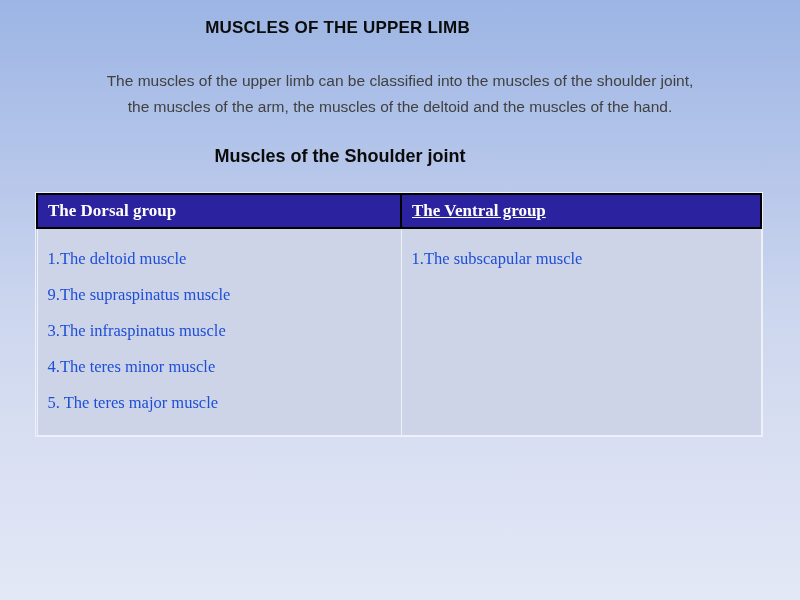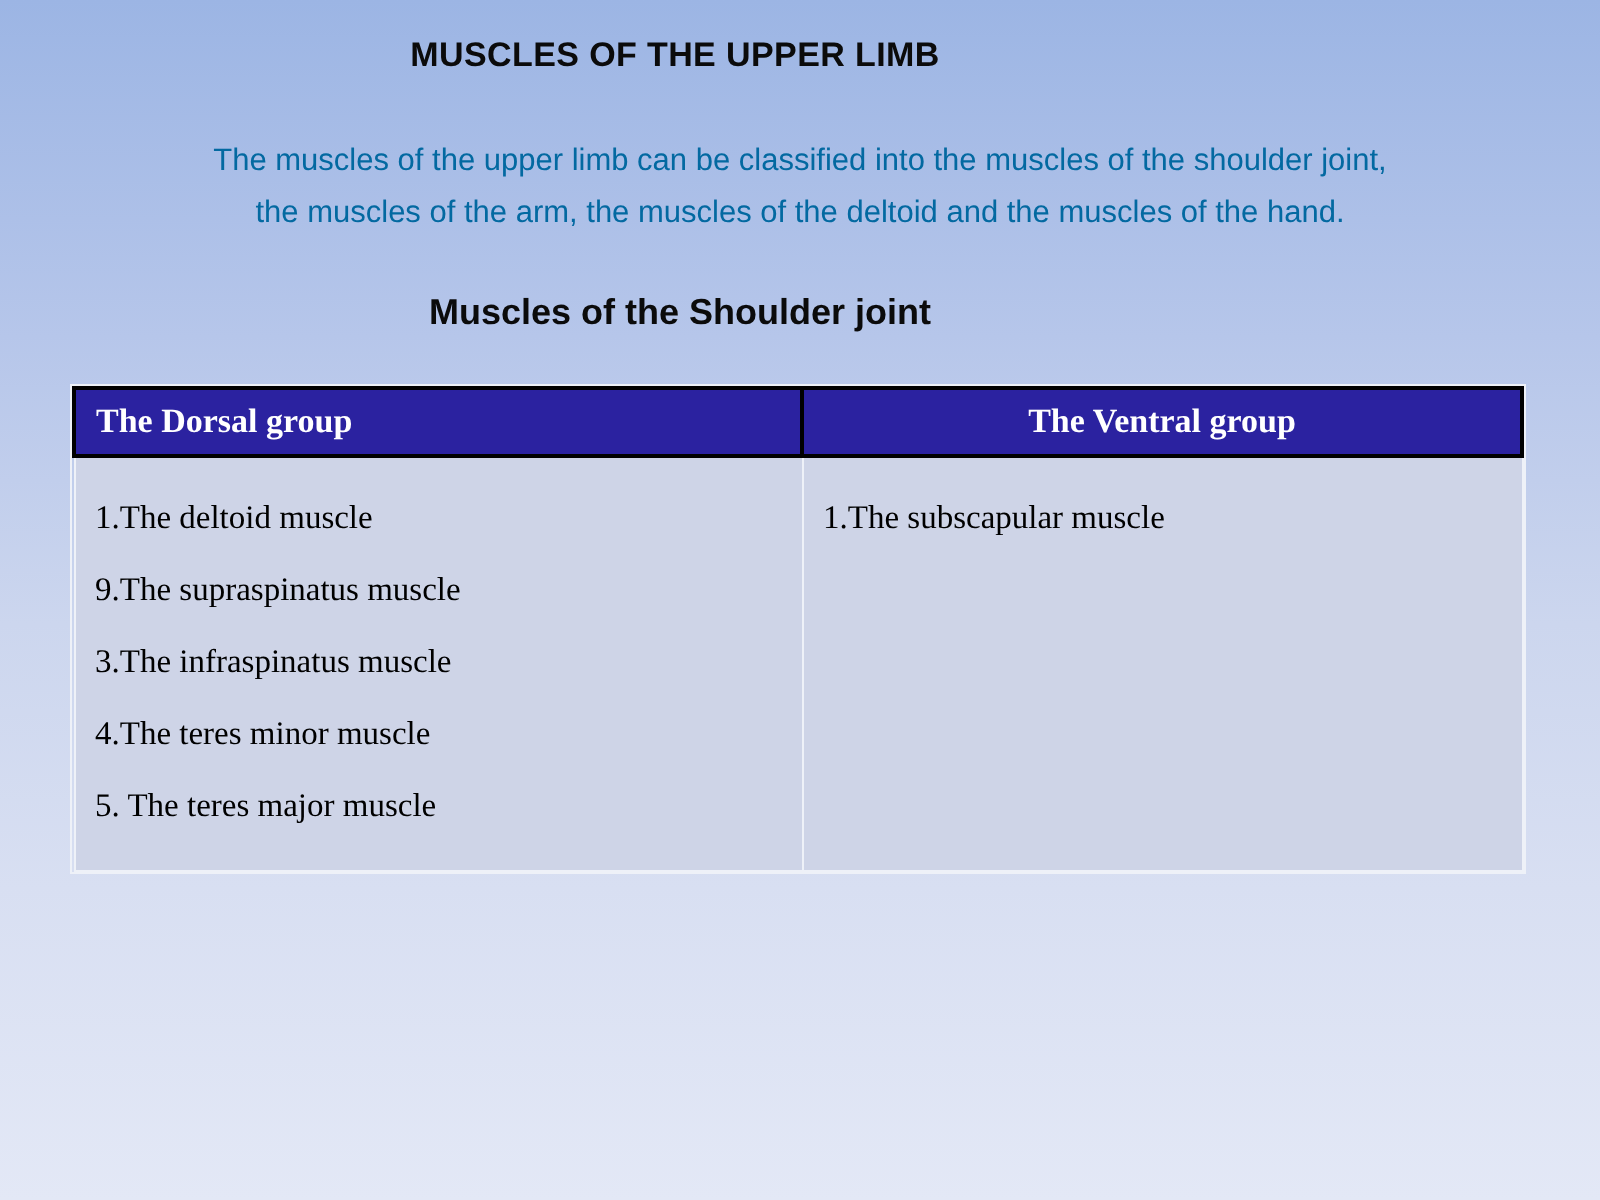--- a/index.html
+++ b/index.html
@@ -36,21 +36,21 @@
 
   
   .intro {
     position: absolute;
     left: 40px;
     top: 68px;
     width: 720px;
     text-align: center;
     font-size: 15.5px;
     font-weight: normal;
-    color: #0369a1;
+    color: #404040;
     line-height: 26px;
   }
   .intro .line {
     display: block;
     white-space: nowrap;
   }
 
   
   .section-heading {
     position: absolute;
@@ -82,39 +82,39 @@
     color: #ffffff;
     font-family: "Liberation Serif", serif;
     font-size: 17px;
     font-weight: bold;
     height: 32px;
     padding: 0 10px;
     border: 2px solid #000000;
     vertical-align: middle;
   }
   .muscle-table thead th.left { text-align: left; }
-  .muscle-table thead th.center { text-align: center; }
+  .muscle-table thead th.center { text-align: left; text-decoration: underline; }
 
   .muscle-table tbody td {
     background: #ced4e7;
     border: 1px solid #eef1f8;
     vertical-align: top;
     padding: 12px 10px 14px 10px;
     height: 172px;
   }
 
   .cell-list {
     margin: 0;
     padding: 0;
     list-style: none;
   }
   .cell-list li {
     font-family: "Liberation Serif", serif;
     font-size: 16.5px;
-    color: #000000;
+    color: #1d4ed8;
     line-height: 36px;
     white-space: nowrap;
   }
 </style>
 </head>
 <body>
 
 <div class="slide">
 
   <div class="slide-title">MUSCLES OF THE UPPER LIMB</div>

